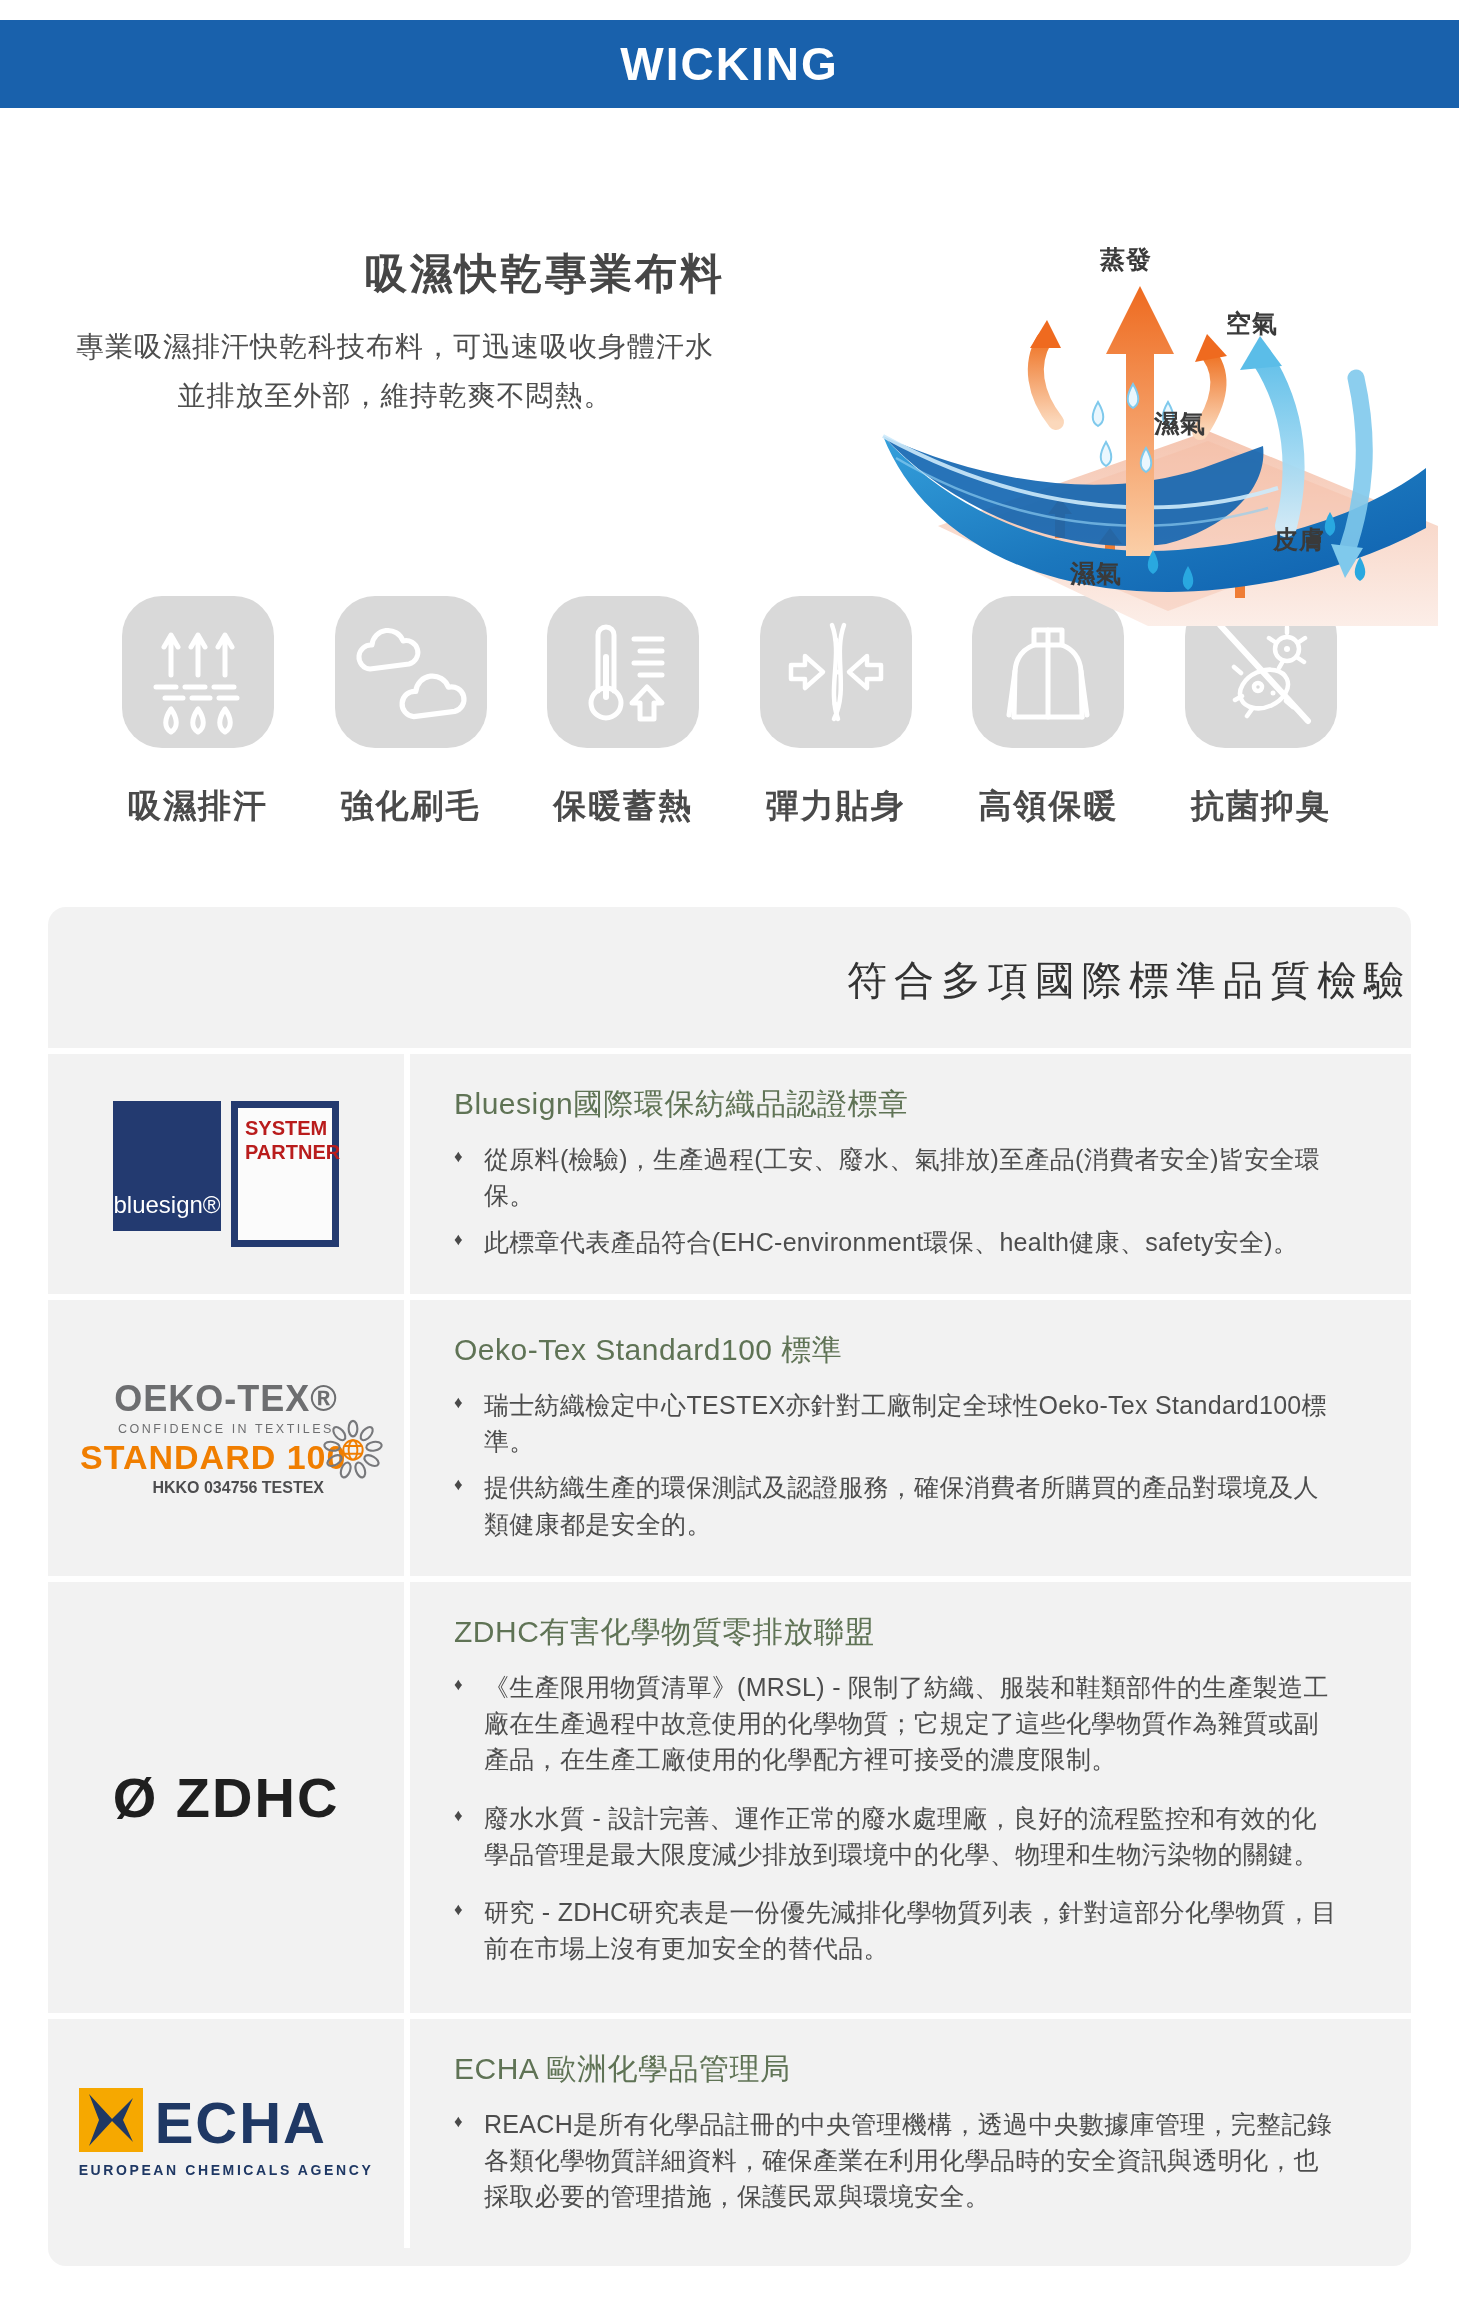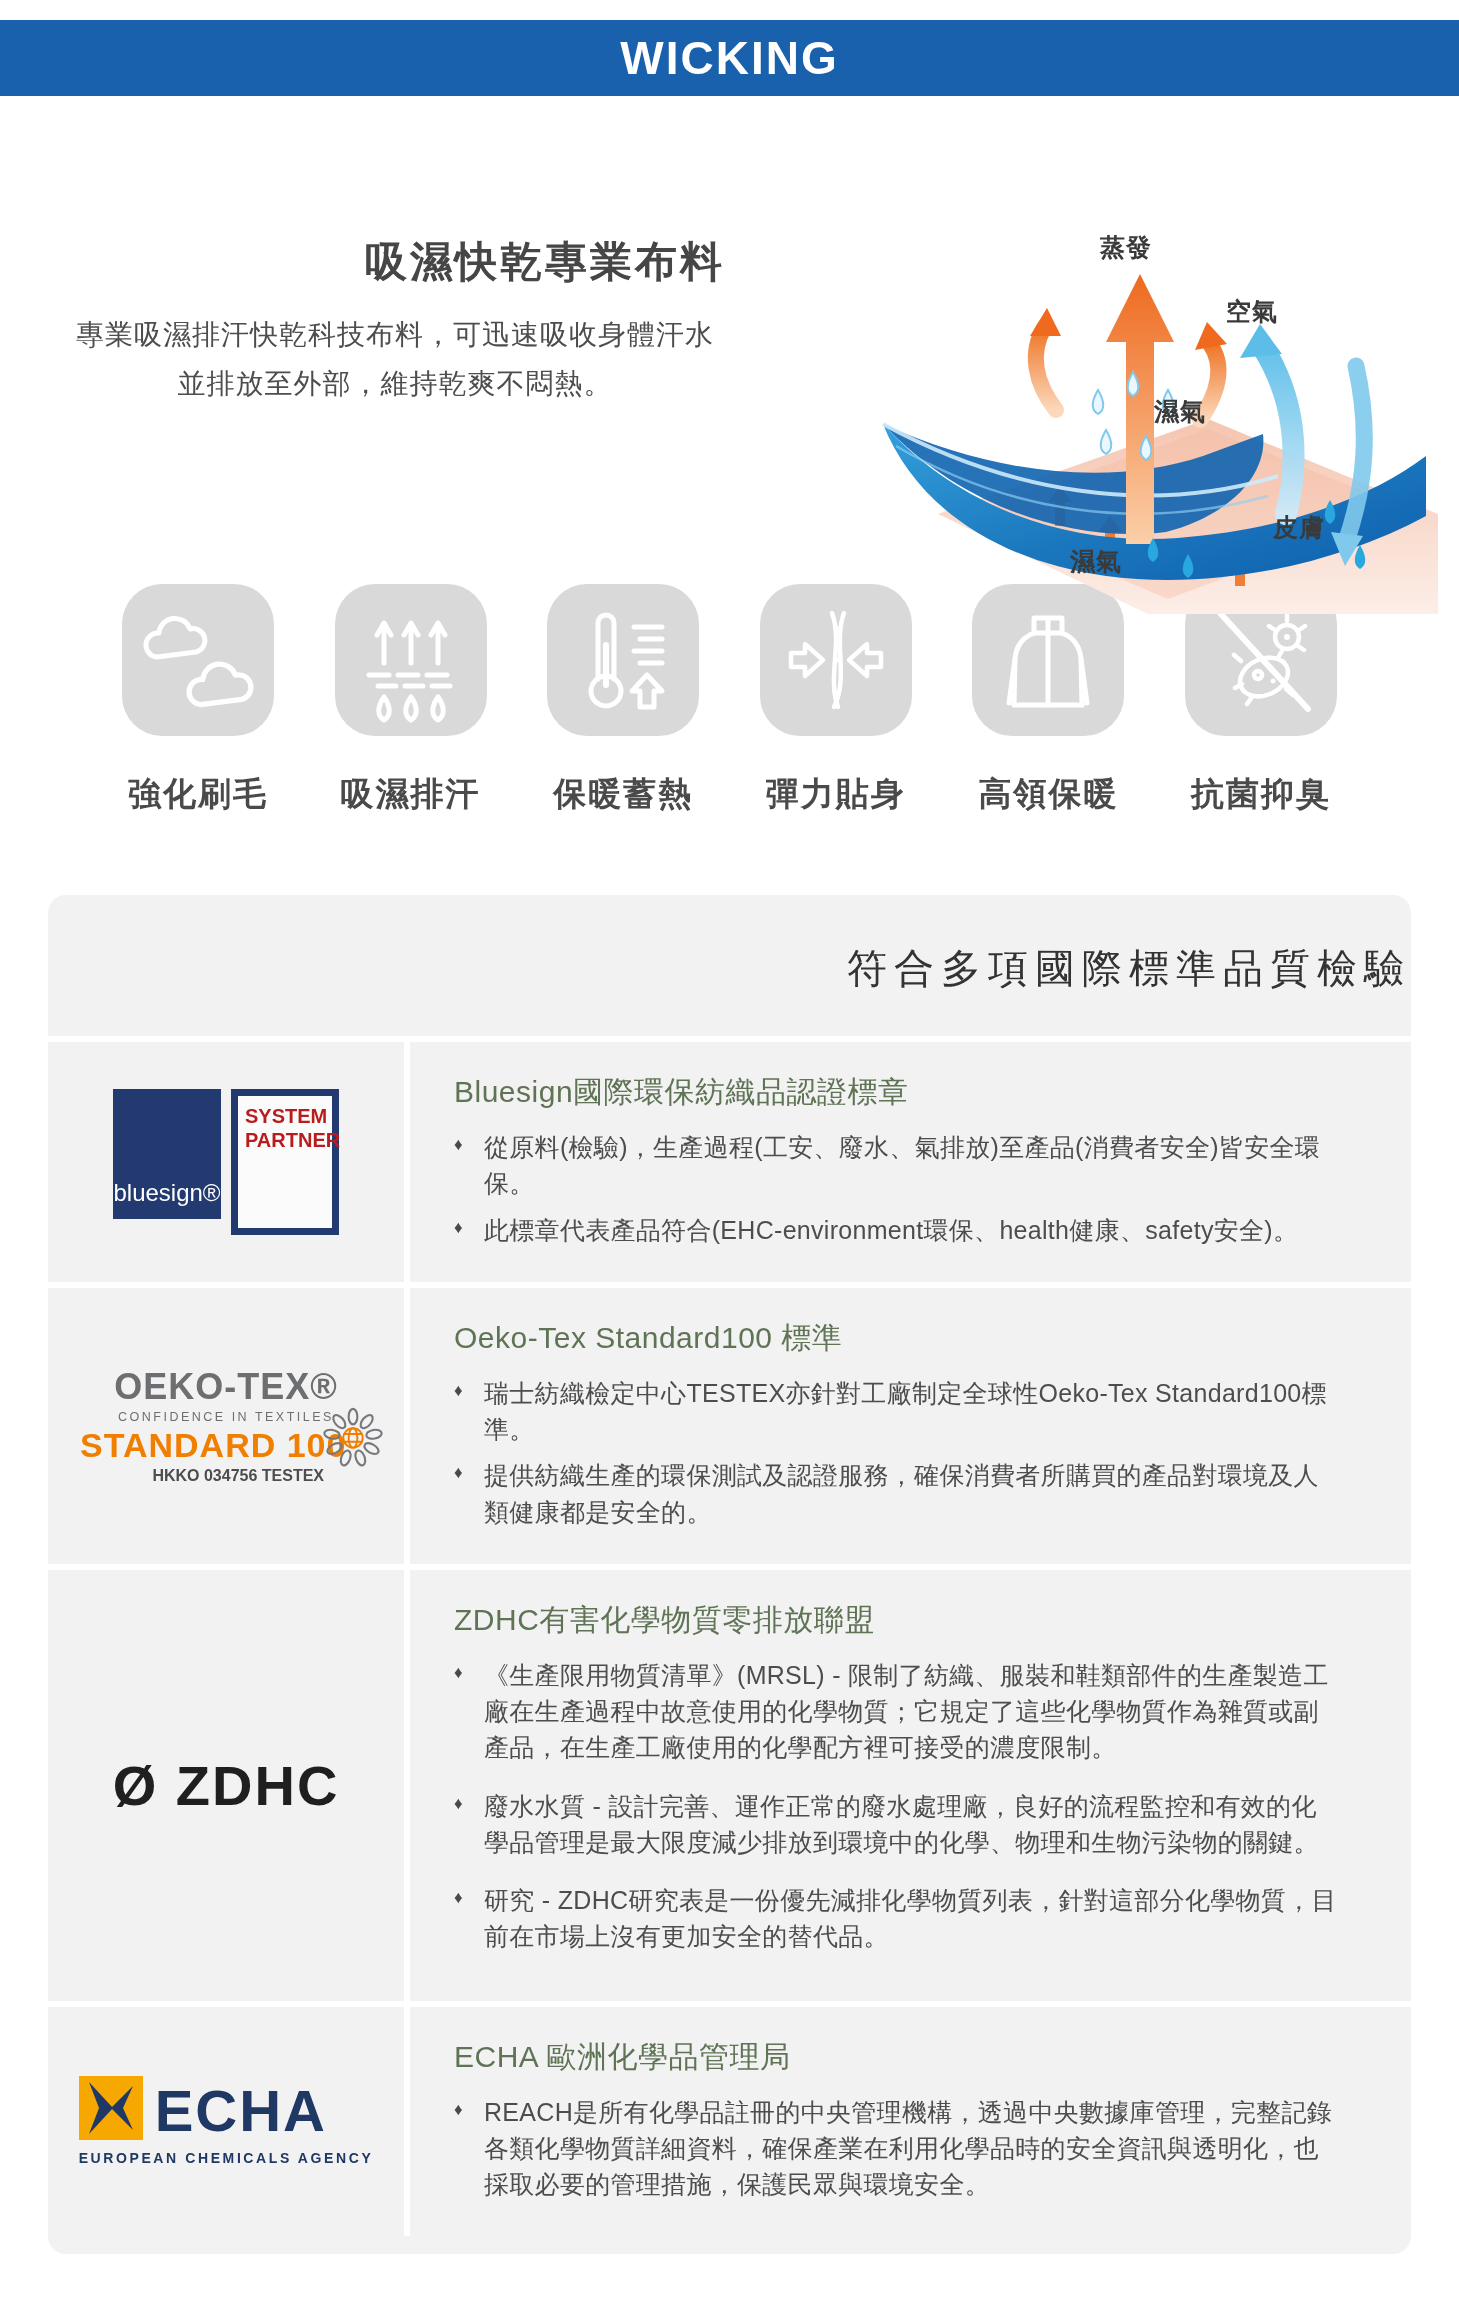--- a/index.html
+++ b/index.html
@@ -1,19 +1,19 @@
 <!DOCTYPE html>
 <html><head>
 <meta charset="utf-8">
 <style>
   html,body{margin:0;padding:0;background:#fff;}
   body{width:1459px;min-height:2318px;font-family:"Liberation Sans","DejaVu Sans",sans-serif;position:relative;}
 
   
-  .banner{margin-top:20px;height:76px;background:#1961ac;display:flex;align-items:center;justify-content:center;}
+  .banner{margin-top:20px;height:88px;background:#1961ac;display:flex;align-items:center;justify-content:center;}
   .banner-title{color:#fff;font-size:46px;font-weight:bold;letter-spacing:2px;}
 
   
   .intro{position:relative;height:488px;}
   .intro-text{position:absolute;left:65px;top:138px;width:660px;text-align:center;}
   .intro-title{font-size:42px;font-weight:bold;color:#464646;letter-spacing:3px;margin-bottom:20px;text-align:right;}
   .intro-desc{font-size:28px;color:#4d4d4d;line-height:1.75;letter-spacing:1px;}
   .diagram{position:absolute;left:848px;top:118px;width:590px;height:400px;}
   .diagram svg{width:100%;height:100%;}
   .diagram text{font-size:25px;font-weight:bold;fill:#3a3a3a;letter-spacing:1px;}
@@ -153,44 +153,44 @@
       </svg>
     </div>
   </div>
 
   <div class="features">
 
     <div class="feature">
       <div class="feature-icon">
         <svg viewBox="0 0 150 150">
           <g stroke="#fff" stroke-width="5" fill="none" stroke-linecap="round" stroke-linejoin="round">
-            <path d="M34,72 a12,12 0 1 1 2,-24 a16,16 0 0 1 31,-4 a11,11 0 1 1 6,23 Z"></path>
-            <path d="M34,72 a12,12 0 1 1 2,-24 a16,16 0 0 1 31,-4 a11,11 0 1 1 6,23 Z" transform="translate(42,44) scale(1.05)"></path>
-          </g>
-        </svg>
-      </div>
-      <div class="feature-label">強化刷毛</div>
-    </div>
-
-    <div class="feature">
-      <div class="feature-icon">
-        <svg viewBox="0 0 150 150">
-          <g stroke="#fff" stroke-width="5" fill="none" stroke-linecap="round" stroke-linejoin="round">
             <path d="M48,78 V42 M41,50 L48,38 L55,50"></path>
             <path d="M75,78 V42 M68,50 L75,38 L82,50"></path>
             <path d="M102,78 V42 M95,50 L102,38 L109,50"></path>
             <line x1="33" y1="90" x2="117" y2="90" stroke-dasharray="20 9"></line>
             <line x1="42" y1="101" x2="117" y2="101" stroke-dasharray="18 9"></line>
             <path d="M48,112 C41,122 41,131 48,135 C55,131 55,122 48,112 Z"></path>
             <path d="M75,112 C68,122 68,131 75,135 C82,131 82,122 75,112 Z"></path>
             <path d="M102,112 C95,122 95,131 102,135 C109,131 109,122 102,112 Z"></path>
           </g>
         </svg>
       </div>
       <div class="feature-label">吸濕排汗</div>
+    </div>
+
+    <div class="feature">
+      <div class="feature-icon">
+        <svg viewBox="0 0 150 150">
+          <g stroke="#fff" stroke-width="5" fill="none" stroke-linecap="round" stroke-linejoin="round">
+            <path d="M34,72 a12,12 0 1 1 2,-24 a16,16 0 0 1 31,-4 a11,11 0 1 1 6,23 Z"></path>
+            <path d="M34,72 a12,12 0 1 1 2,-24 a16,16 0 0 1 31,-4 a11,11 0 1 1 6,23 Z" transform="translate(42,44) scale(1.05)"></path>
+          </g>
+        </svg>
+      </div>
+      <div class="feature-label">強化刷毛</div>
     </div>
 
     <div class="feature">
       <div class="feature-icon">
         <svg viewBox="0 0 150 150">
           <g stroke="#fff" stroke-width="5" fill="none" stroke-linecap="round" stroke-linejoin="round">
             <path d="M50,94 V38 a8,8 0 0 1 16,0 V94"></path>
             <circle cx="58" cy="106" r="15"></circle>
             <line x1="58" y1="100" x2="58" y2="60" stroke-width="6"></line>
             <path d="M86,42 H114 M92,54 H114 M86,66 H114 M92,78 H114"></path>

